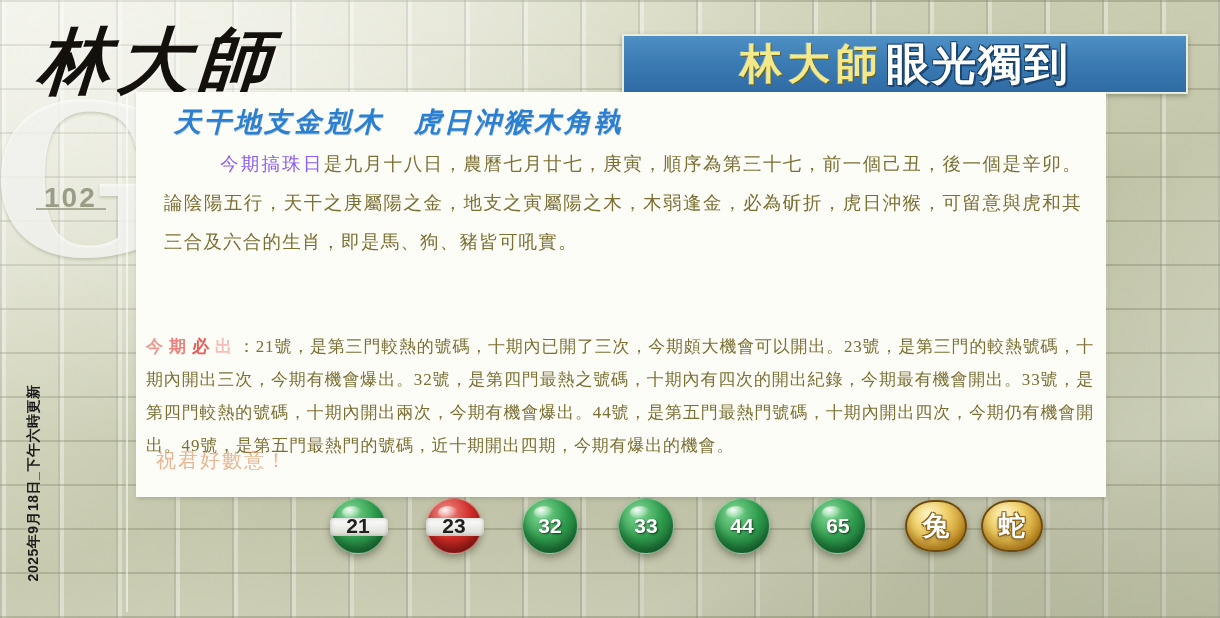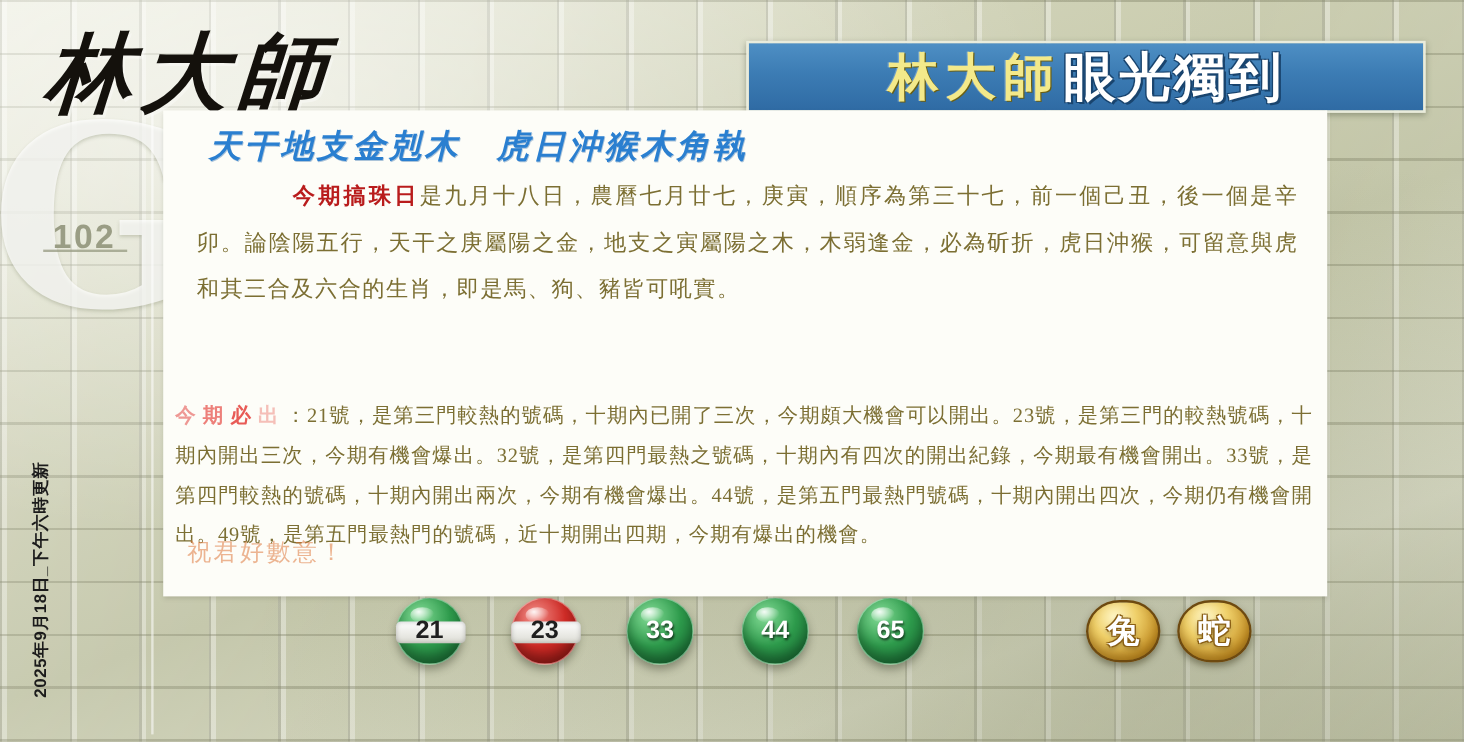--- a/index.html
+++ b/index.html
@@ -119,21 +119,21 @@
   .bodytext {
     position: absolute; left: 18px; top: 52px; right: 14px;
     font-family: "DejaVu Serif", serif;
     color: #7c6f33;
     font-size: 18.5px;
     line-height: 39px;
     letter-spacing: 1.2px;
     text-align: justify;
   }
   .p-main { text-indent: 56px; margin-bottom: 2px; padding: 0 10px; }
-  .lead-bold { color: #b91c1c; font-weight: 700; letter-spacing: 2px; margin-left: 24px; }
+  .lead-bold { color: #8b5cf6; font-weight: 400; letter-spacing: 2px; }
 
   .p-lucky { text-indent: 62px; padding: 0 10px; margin-top: 6px; }
   .lucky-tag { font-weight: 700; letter-spacing: 1px; }
   .lucky-tag .c0 { color: #d2202a; }
   .lucky-tag .c1 { color: #d94a40; }
   .lucky-tag .c2 { color: #e06a4e; }
   .lucky-tag .c3 { color: #e88b6a; }
   .lucky-tag .c4 { color: #f0b49c; }
   .lucky-tag .c5 { color: #f3c9b6; }
 
@@ -250,20 +250,23 @@
 </div>
 
 <div class="balls">
   <div class="ball ball-green ball-white-band">
       <span class="ball-num">21</span>
     </div>
   <div class="ball ball-red ball-white-band">
       <span class="ball-num">23</span>
     </div>
   <div class="ball ball-green">
+      <span class="ball-num">32</span>
+    </div>
+  <div class="ball ball-green">
       <span class="ball-num">33</span>
     </div>
   <div class="ball ball-green">
       <span class="ball-num">44</span>
     </div>
   <div class="ball ball-green">
       <span class="ball-num">65</span>
     </div>
 </div>
 

